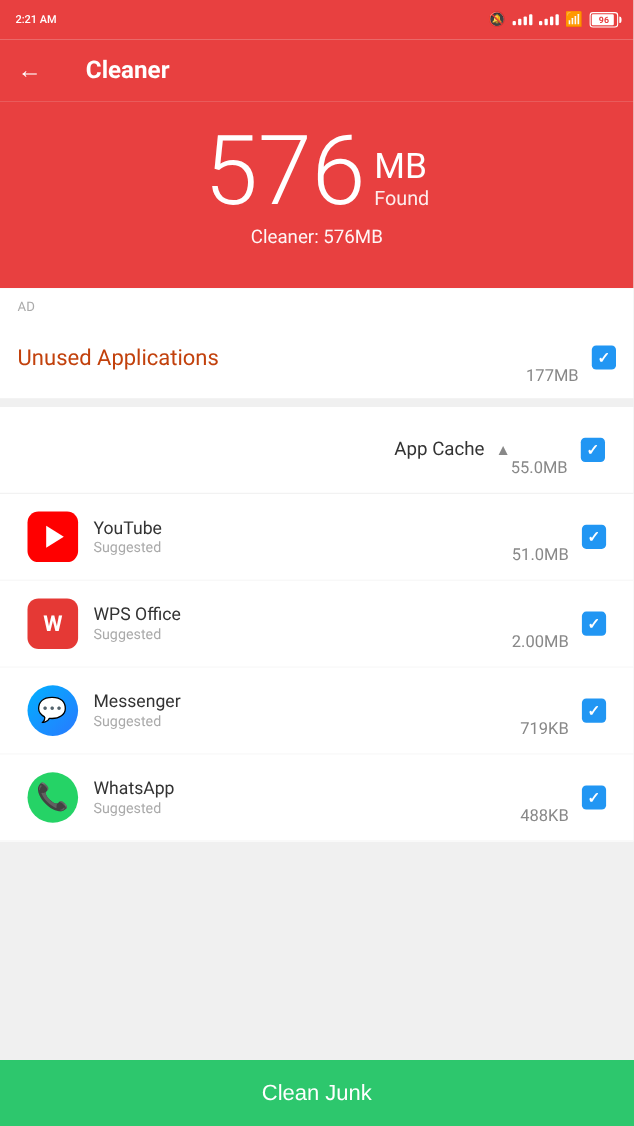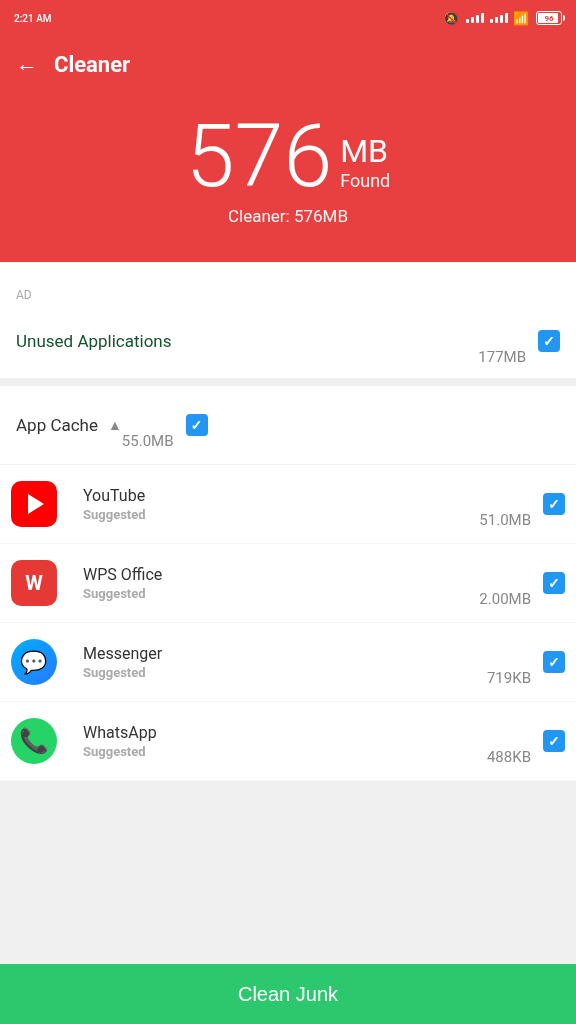--- a/index.html
+++ b/index.html
@@ -91,20 +91,21 @@
     .back-arrow {
       color: white;
       font-size: 22px;
       margin-right: 16px;
       cursor: pointer;
     }
     .header-title {
       color: white;
       font-size: 22px;
       font-weight: bold;
+      margin-left: 24px;
     }
 
     
     .hero {
       background: #e84040;
       text-align: center;
       padding: 20px 0 36px;
     }
     .hero-number {
       color: white;
@@ -145,31 +146,31 @@
     }
 
     
     .card {
       background: white;
       margin-bottom: 8px;
     }
     .ad-label {
       color: #aaa;
       font-size: 12px;
-      padding: 26px 16px 2px;
+      padding: 10px 16px 2px;
     }
     .section-row {
       display: flex;
       align-items: center;
       justify-content: space-between;
       padding: 12px 16px;
     }
     .section-label {
-      color: #14532d;
-      font-size: 17px;
+      color: #c2410c;
+      font-size: 20px;
     }
     .section-right {
       display: flex;
       align-items: center;
       gap: 12px;
     }
     .section-size {
       color: #888;
       font-size: 15px;
       margin-top: 32px;
@@ -193,22 +194,22 @@
     }
 
     
     .app-cache-card {
       background: white;
       margin-bottom: 8px;
     }
     .app-cache-header {
       display: flex;
       align-items: center;
-      justify-content: flex-start;
-      padding: 14px 16px;
+      justify-content: flex-end;
+      padding: 14px 26px;
       border-bottom: 1px solid #f0f0f0;
     }
     .app-cache-left {
       display: flex;
       align-items: center;
       gap: 10px;
     }
     .app-cache-title {
       color: #333;
       font-size: 17px;
@@ -216,24 +217,23 @@
     }
     .chevron-up {
       color: #888;
       font-size: 14px;
     }
 
     
     .app-item {
       display: flex;
       align-items: center;
-      padding: 14px 11px;
+      padding: 14px 25px;
       border-bottom: 1px solid #f5f5f5;
       background: white;
-      gap: 12px;
     }
     .app-icon {
       width: 46px;
       height: 46px;
       border-radius: 10px;
       margin-right: 14px;
       display: flex;
       align-items: center;
       justify-content: center;
       flex-shrink: 0;
@@ -244,21 +244,20 @@
     }
     .app-name {
       color: #333;
       font-size: 16px;
       font-weight: 400;
     }
     .app-suggested {
       color: #aaa;
       font-size: 13px;
       margin-top: 2px;
-      font-weight: bold;
     }
 
     
     .youtube-icon {
       background: #FF0000;
       width: 46px;
       height: 46px;
       border-radius: 10px;
       display: flex;
       align-items: center;

